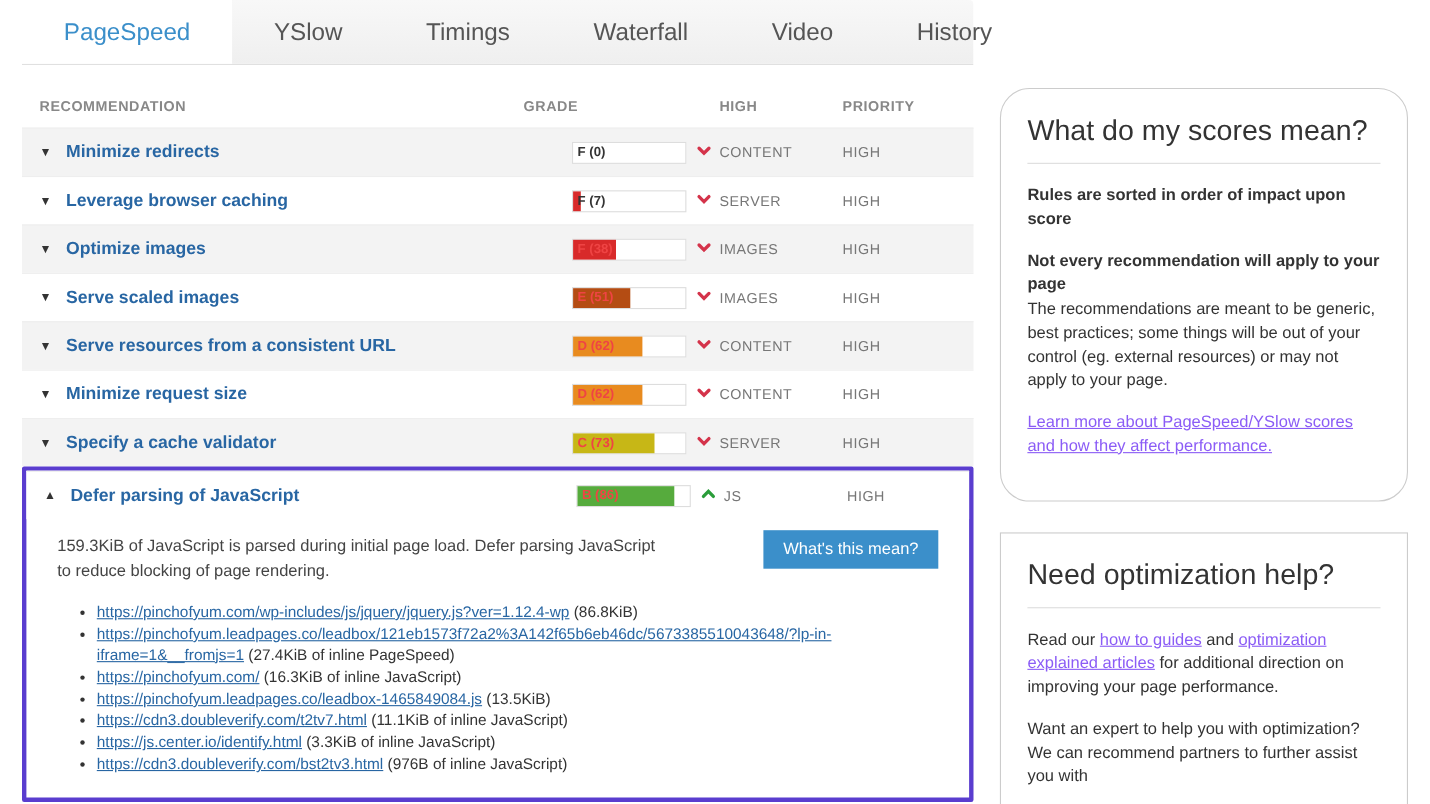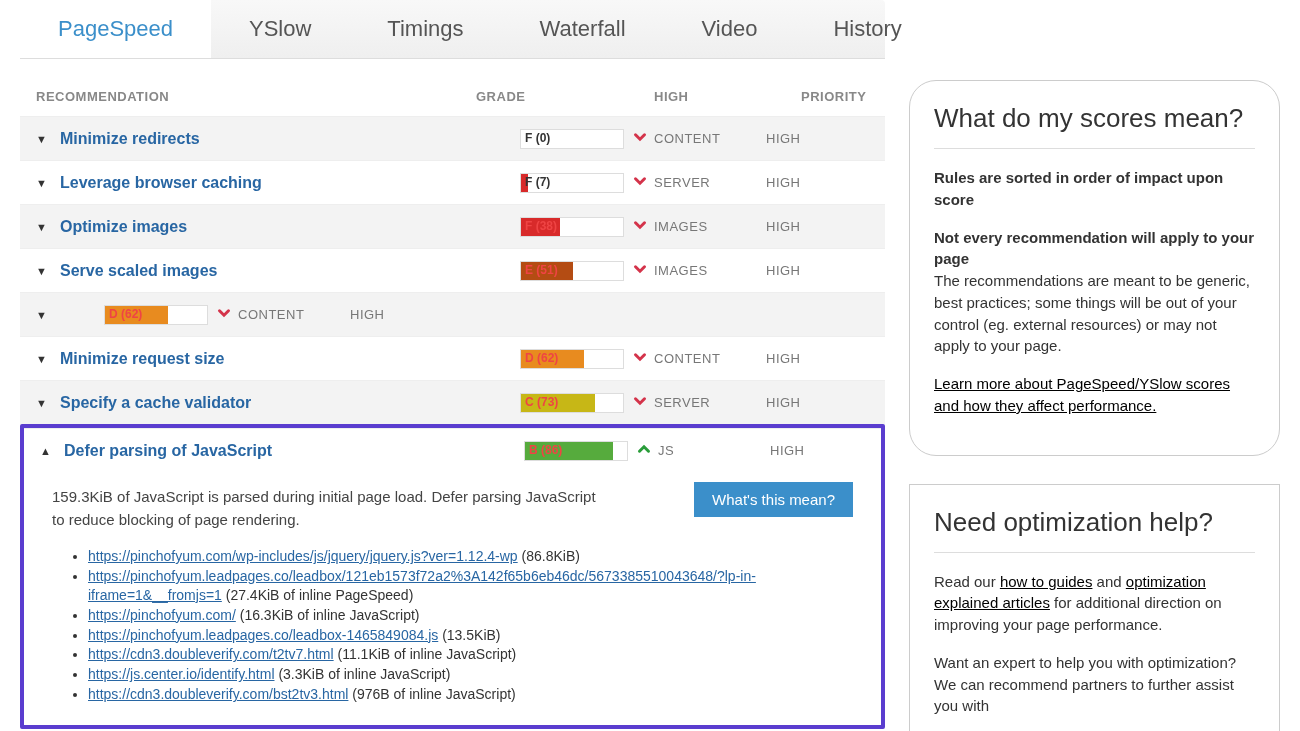--- a/index.html
+++ b/index.html
@@ -10,21 +10,21 @@
 
     .tabs { display: flex; border-bottom: 1px solid #ddd; background: linear-gradient(#f8f8f8,#efefef); position: relative; border-radius: 0 4px 0 0;}
     .tab { padding: 16px 38px; font-size: 22px; color: #555; cursor: pointer; font-weight: 300; }
     .tab.active { background: #fff; color: #3b8fca; position: relative; }
     .tab.active::before { content:""; position:absolute; top:-4px; left:0; right:0; height:4px; background:#3b8fca; }
 
     .table-header { display: flex; padding: 30px 16px 12px 16px; color: #888; font-weight: 700; font-size: 13px; letter-spacing: .5px; }
     .col-rec { width: 440px; }
     .col-grade { width: 178px; }
     .col-type { width: 112px; }
-    .col-priority { flex: 1; margin-left: 35px; }
+    .col-priority { flex: 1; }
 
     .row { display: flex; align-items: center; padding: 11px 16px; border-top: 1px solid #eee; }
     .row:nth-child(odd) { background: #f3f3f3; }
     .row .caret { width: 14px; font-size: 11px; color: #333; margin-right: 10px; }
     .row .rec-label { font-weight: 700; font-size: 16px; color: #2866a3; width: 416px; }
     .row .grade-wrap { width: 150px; display: flex; align-items: center; padding-left: 44px; }
     .grade-bar { width: 104px; height: 20px; background: #fff; border: 1px solid #ddd; position: relative; }
     .grade-fill { position: absolute; left:0; top:0; bottom:0; }
     .grade-text { position: absolute; left: 4px; top: 1px; font-size: 12px; color: #ef4444; font-weight: 600; mix-blend-mode: normal;}
     .grade-text.dark { color:#333; }
@@ -40,21 +40,21 @@
     .panel-desc { font-size: 15px; color:#444; max-width: 560px; line-height: 1.5; margin-bottom: 16px; }
     .panel-list { list-style: disc; margin-left: 36px; }
     .panel-list li { margin: 1px 0; font-size: 14px; line-height: 1.35; }
     .panel-list a { color: #2866a3; text-decoration: underline; }
     .panel-list .suffix { color: #333; }
 
     .card { border: 1px solid #ccc; padding: 22px 24px; }
     .card h2 { font-size: 26px; font-weight: 300; color: #333; border-bottom: 1px solid #ddd; padding-bottom: 14px; margin-bottom: 18px; }
     .card p { font-size: 15px; line-height: 1.45; color: #333; margin-bottom: 16px; }
     .card p b { font-weight: 700; }
-    .card a { color: #000000; text-decoration: underline; }
+    .card a { color: #8b5cf6; text-decoration: underline; }
   </style>
 </head>
 <body>
 
 <div class="container">
   <div class="main">
     <div class="tabs" id="tabs-bar">
         <div class="tab active">PageSpeed</div>
         <div class="tab">YSlow</div>
         <div class="tab">Timings</div>
@@ -134,20 +134,21 @@
     <span class="chev">
       <svg viewBox="0 0 24 24">
               <path d="M6 9l6 6 6-6" fill="none" stroke="#d4334a" stroke-width="4" stroke-linecap="round"></path>
             </svg>
     </span>
     <span class="type-cell">IMAGES</span>
     <span class="pri-cell">HIGH</span>
   </div>
         <div class="row">
     <span class="caret">▼</span>
+    <span class="rec-label">Serve resources from a consistent URL</span>
     <div class="grade-wrap">
       <div class="grade-bar">
         <div class="grade-fill" style="width:62%;background:#e88b1f"></div>
         <span class="grade-text ">D (62)</span>
       </div>
     </div>
     <span class="chev">
       <svg viewBox="0 0 24 24">
               <path d="M6 9l6 6 6-6" fill="none" stroke="#d4334a" stroke-width="4" stroke-linecap="round"></path>
             </svg>

